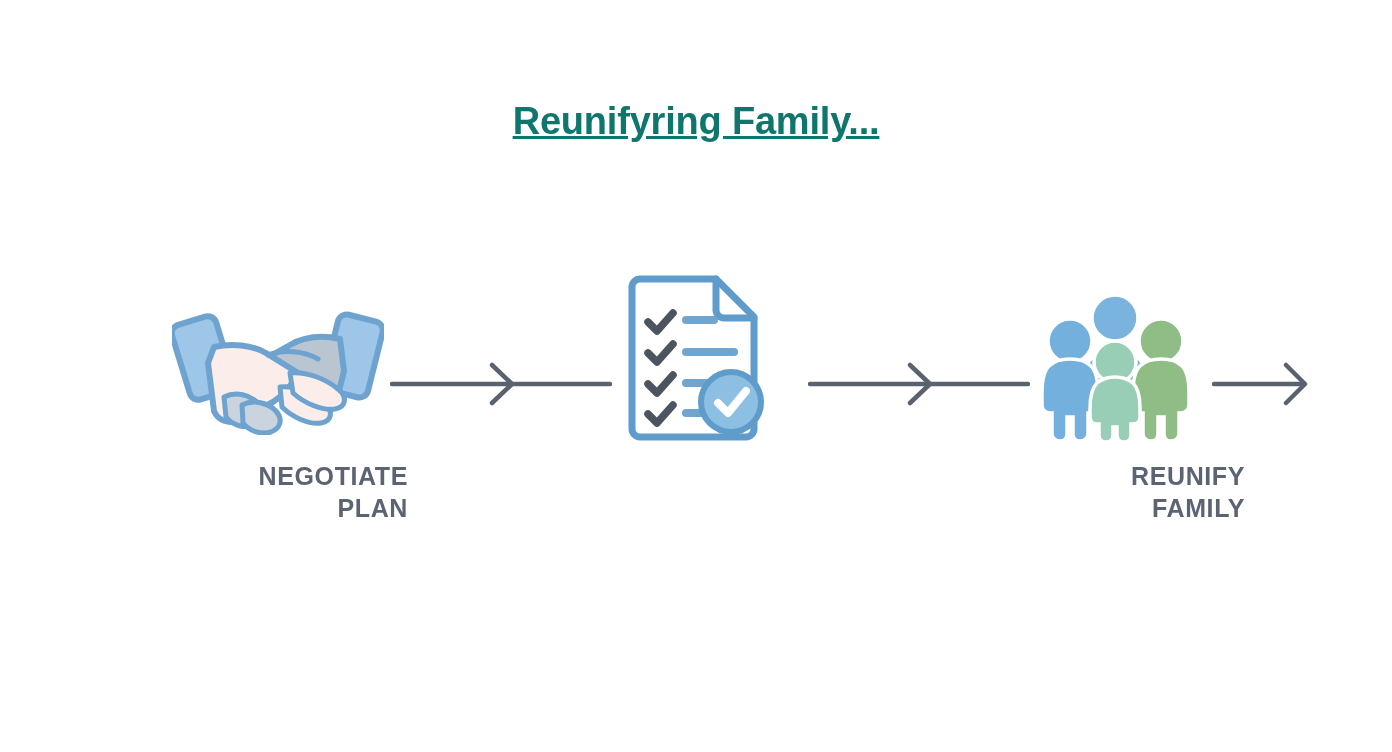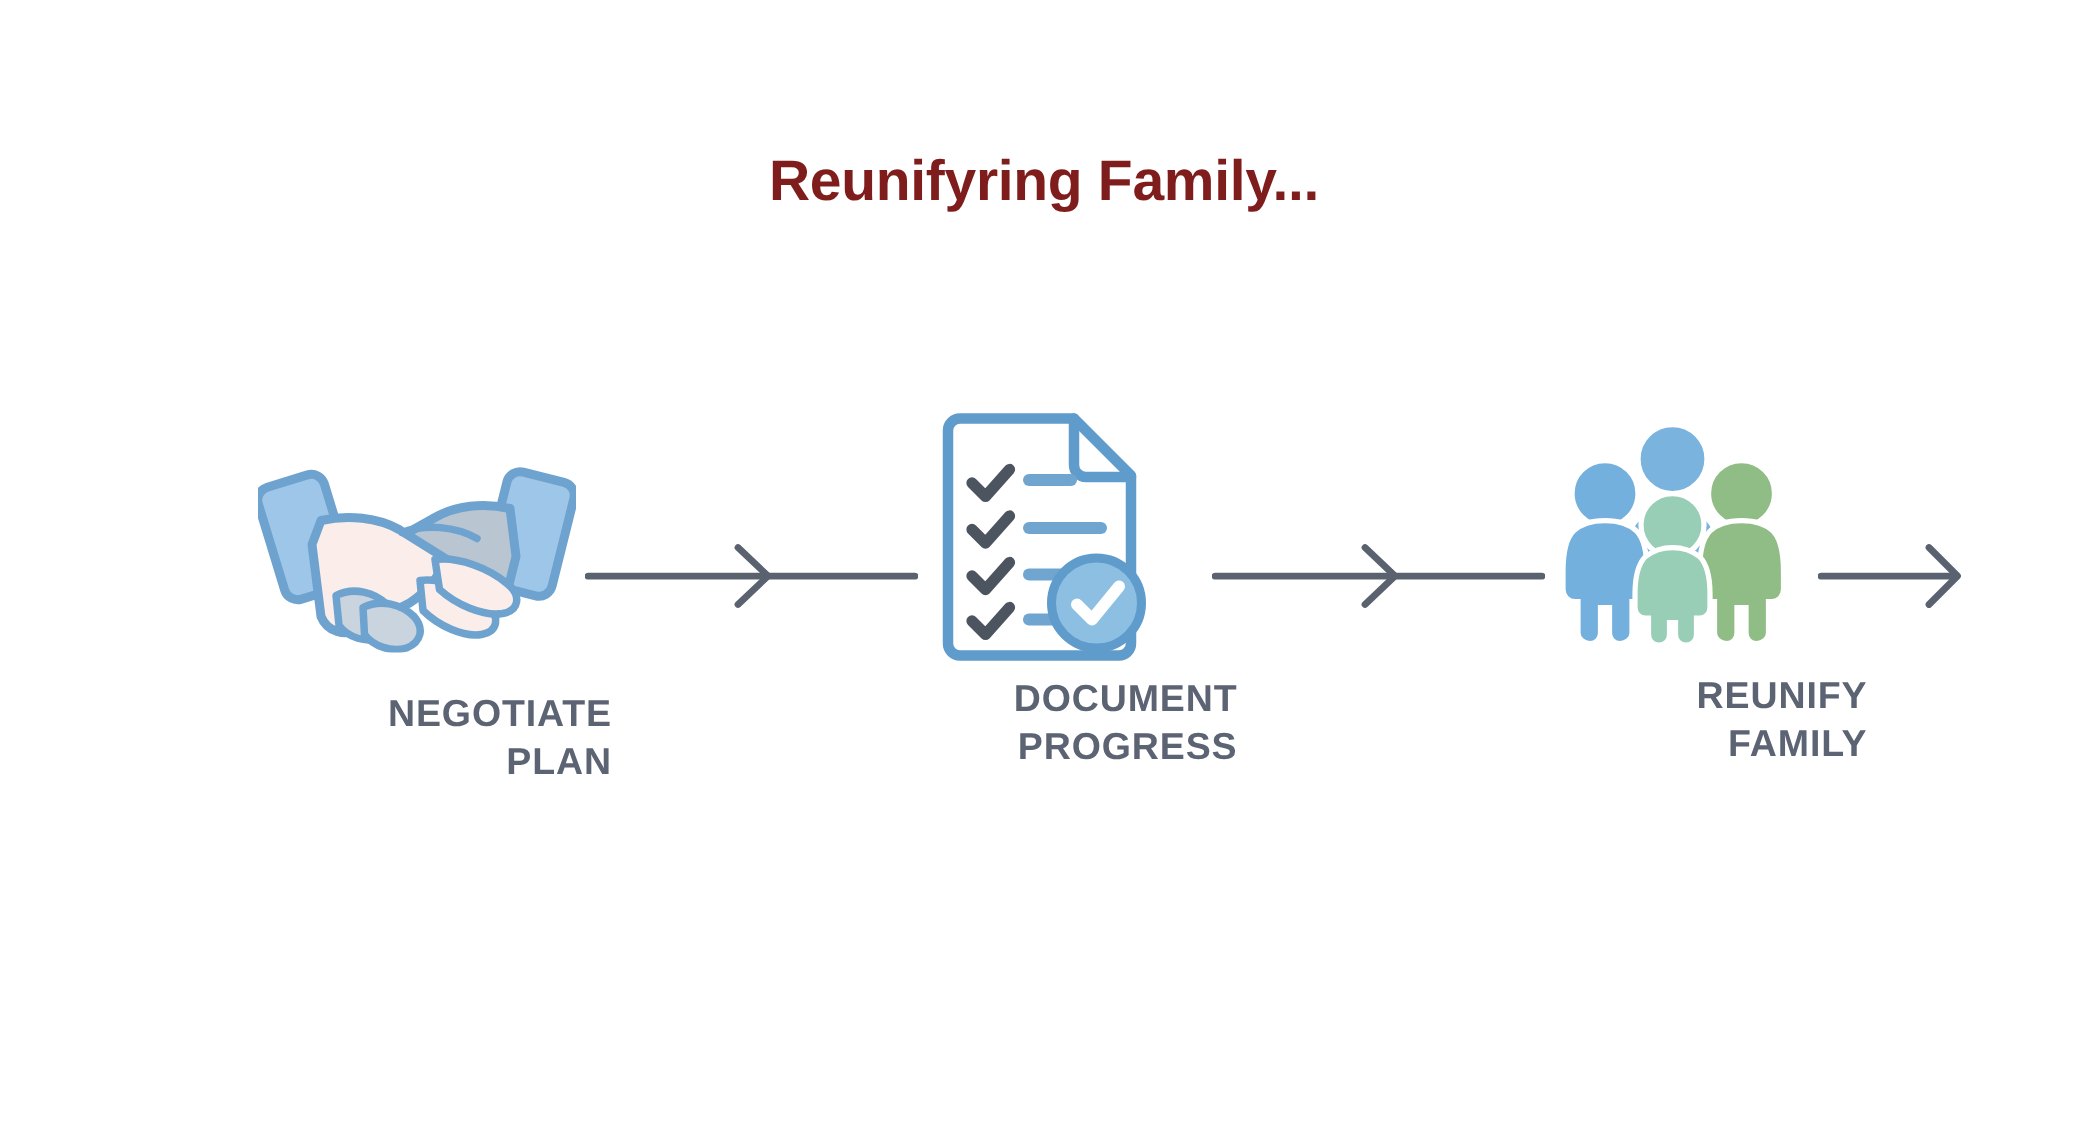--- a/index.html
+++ b/index.html
@@ -23,22 +23,23 @@
   
   .title {
     position: absolute;
     left: 0;
     top: 100px;
     width: 1392px;
     text-align: center;
     font-size: 38px;
     font-weight: bold;
     letter-spacing: -0.2px;
-    color: #7f1d1d;
+    color: #0f766e;
     user-select: none;
+    text-decoration: underline;
   }
 
   
   .step {
     position: absolute;
     width: 260px;
     text-align: right;
   }
   .step-icon {
     position: relative;
@@ -54,21 +55,21 @@
     line-height: 1.28;
     letter-spacing: 0.6px;
     color: #5c6474;
     text-transform: uppercase;
     white-space: pre-line;
     user-select: none;
   }
 
   #step-1 { left: 148px; top: 288px; }
   #step-2 { left: 565px; top: 278px; }
-  #step-3 { left: 985px; top: 276px; }
+  #step-3 { left: 985px; top: 288px; }
 
   
   .arrow {
     position: absolute;
     top: 362px;
     height: 44px;
   }
   #arrow-1 { left: 390px; width: 222px; }
   #arrow-2 { left: 808px; width: 222px; }
   #arrow-3 { left: 1212px; width: 100px; }
@@ -165,22 +166,20 @@
           <line x1="66" y1="109" x2="112" y2="109"></line>
           <line x1="66" y1="139" x2="90" y2="139"></line>
         </g>
 
         <g>
           <circle cx="111" cy="128" r="30" fill="#8cbfe2" stroke="#5f9ccc" stroke-width="6"></circle>
           <polyline points="98,129 108,139 126,117" fill="none" stroke="#ffffff" stroke-width="8" stroke-linecap="round" stroke-linejoin="round"></polyline>
         </g>
       </svg>
     </div>
-    <div class="step-label">DOCUMENT
-PROGRESS</div>
   </div>
 
   <div class="arrow" id="arrow-2">
     <svg width="222" height="44" viewBox="0 0 222 44">
       <g stroke="#5a6270" stroke-width="4.5" fill="none" stroke-linecap="round" stroke-linejoin="round">
         <line x1="2" y1="22" x2="220" y2="22"></line>
         <polyline points="102,3 122,22 102,41"></polyline>
       </g>
     </svg>
   </div>

